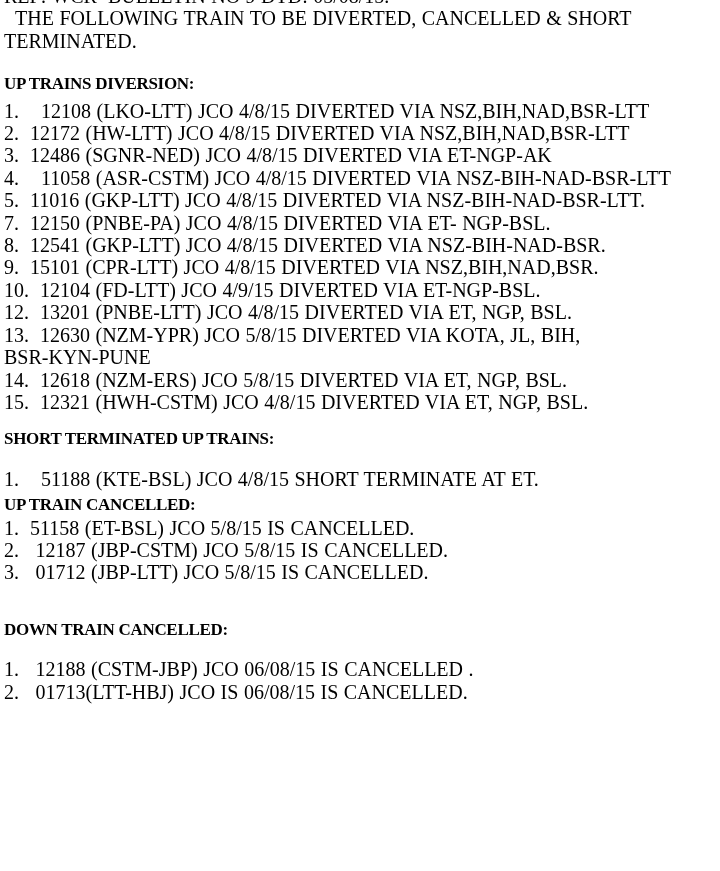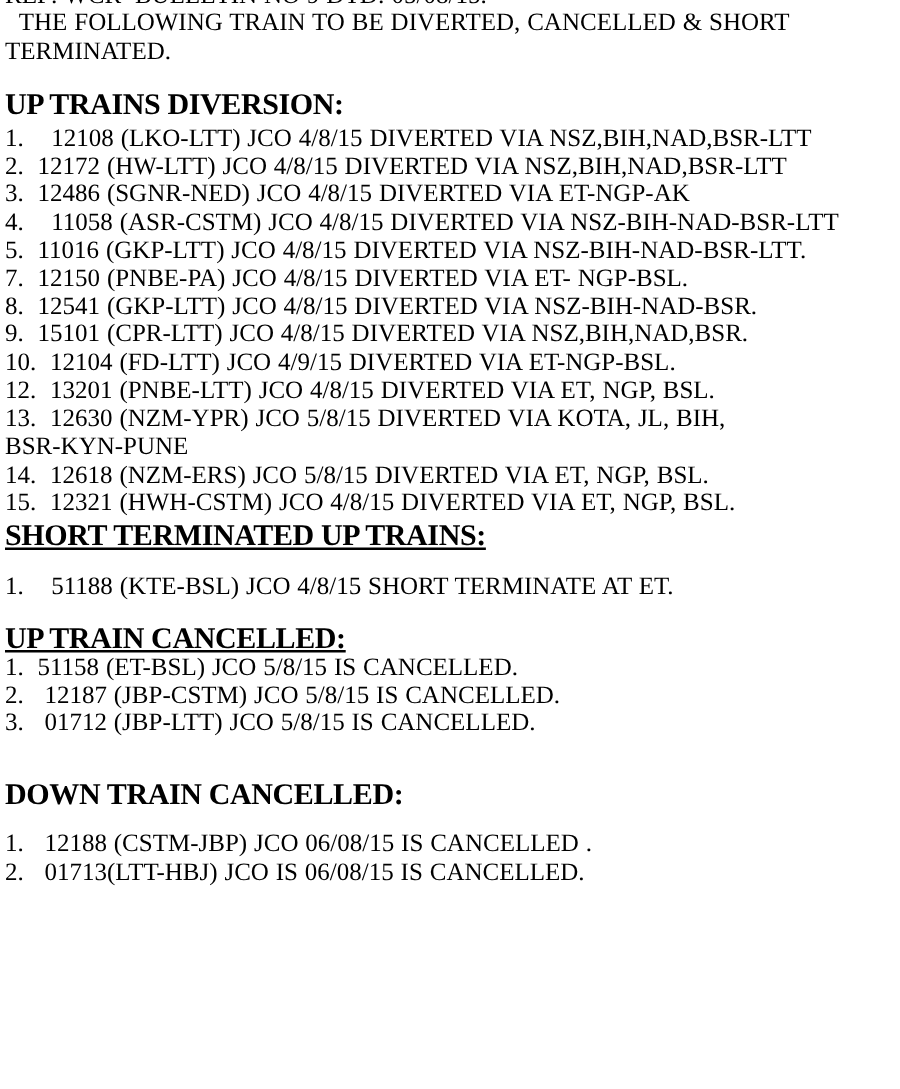--- a/index.html
+++ b/index.html
@@ -20,30 +20,30 @@
     line-height: 22.4px;
     color: #000000;
   }
   .line {
     margin: 0;
     white-space: pre-wrap;
     word-spacing: 0.5px;
   }
   .heading {
     margin: 0;
-    font-size: 24px;
+    font-size: 17px;
     font-weight: 700;
     letter-spacing: -0.3px;
     white-space: pre-wrap;
   }
   .mt21 { margin-top: 21px; }
   .mt20 { }
   .mt17 { margin-top: 17px; }
-  .mt16 { margin-top: 20px; text-decoration: underline; }
-  .mt15 { margin-top: 5px; text-decoration: underline; }
+  .mt16 { margin-top: 4px; }
+  .mt15 { margin-top: 15px; }
   .mt14 { margin-top: 14px; }
   .mt23 { margin-top: 35px; }
   .mt3  { margin-top: 4px; }
 </style>
 </head>
 <body>
 
 <div class="doc">
 
   <p class="line">REF: WCR  BULLETIN NO 9 DTD: 05/08/15.</p>

